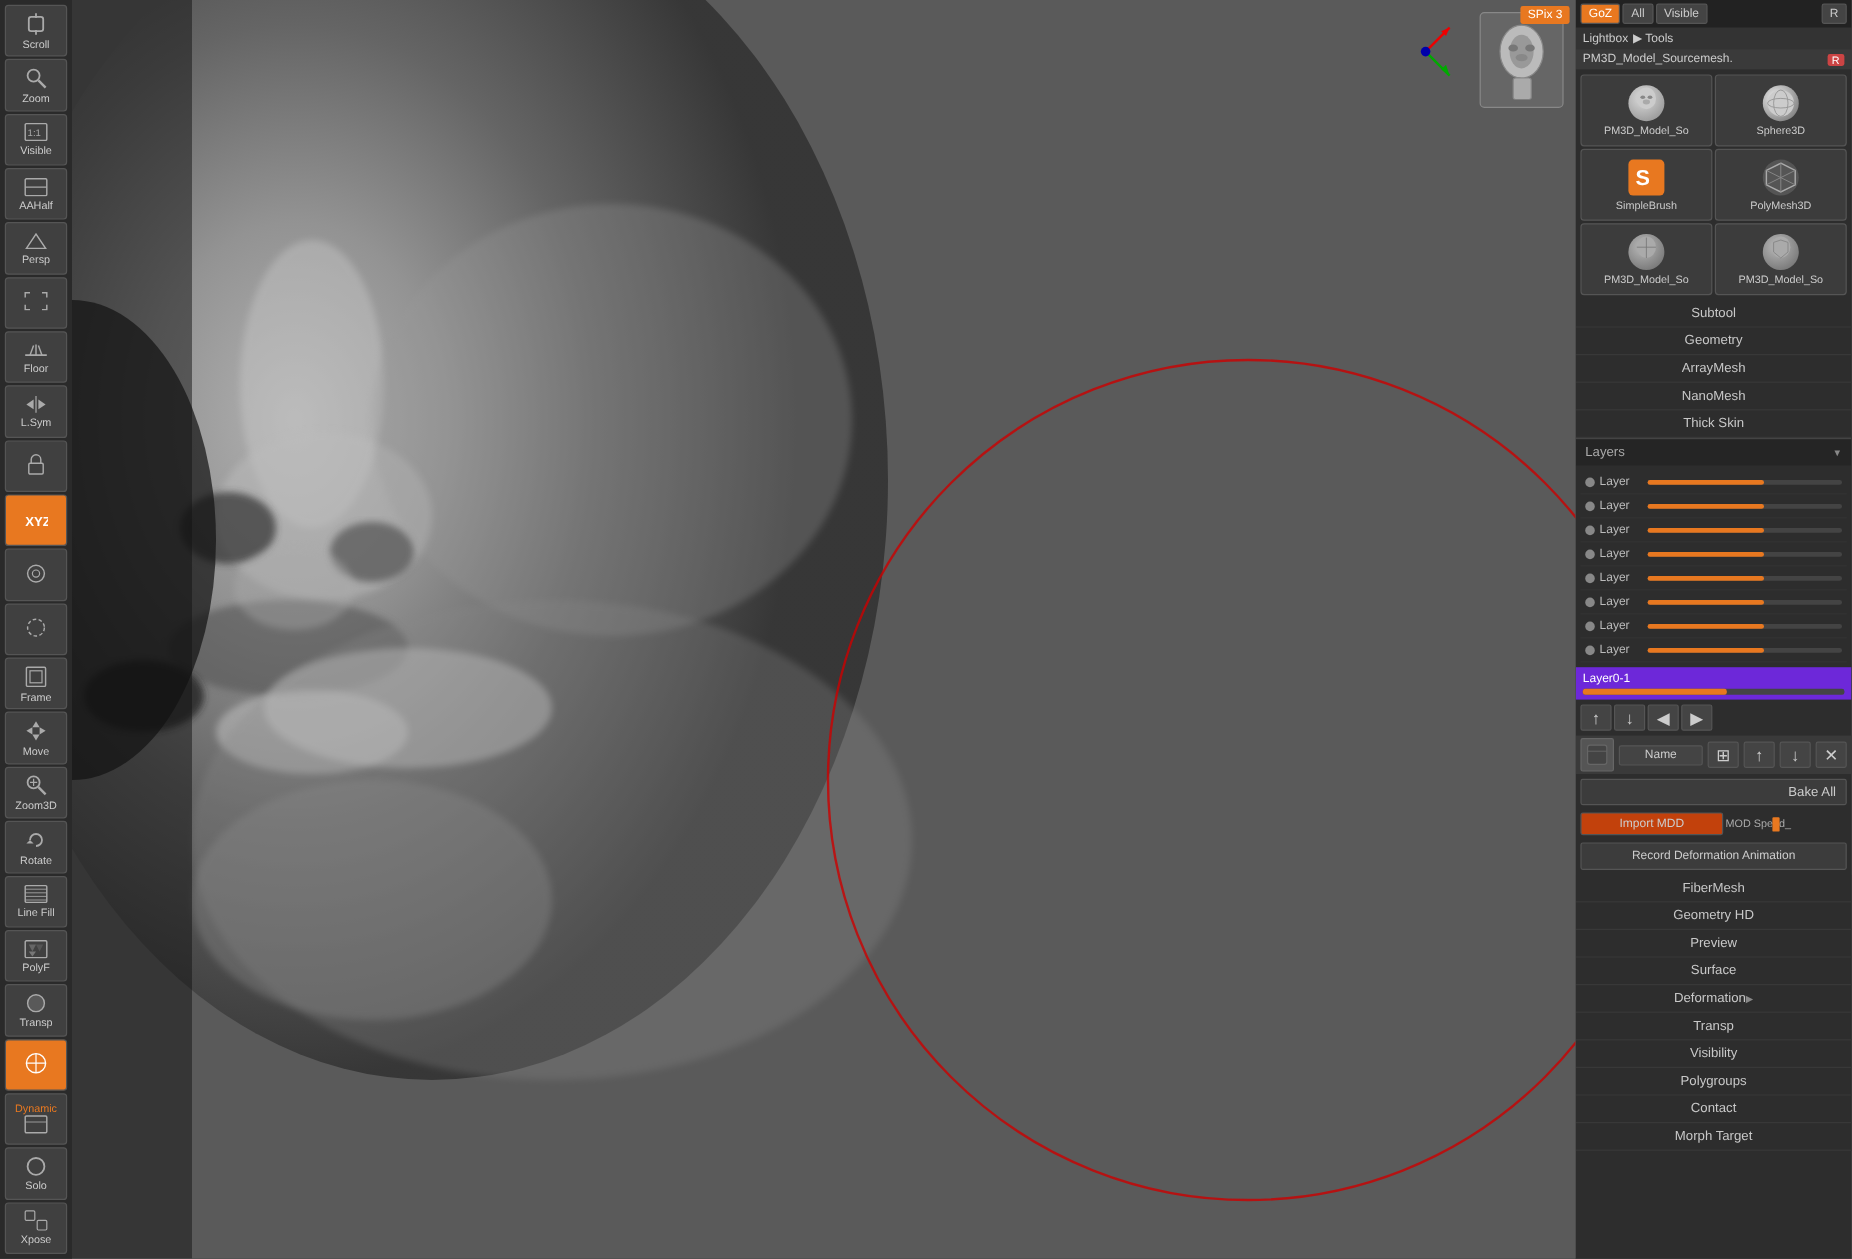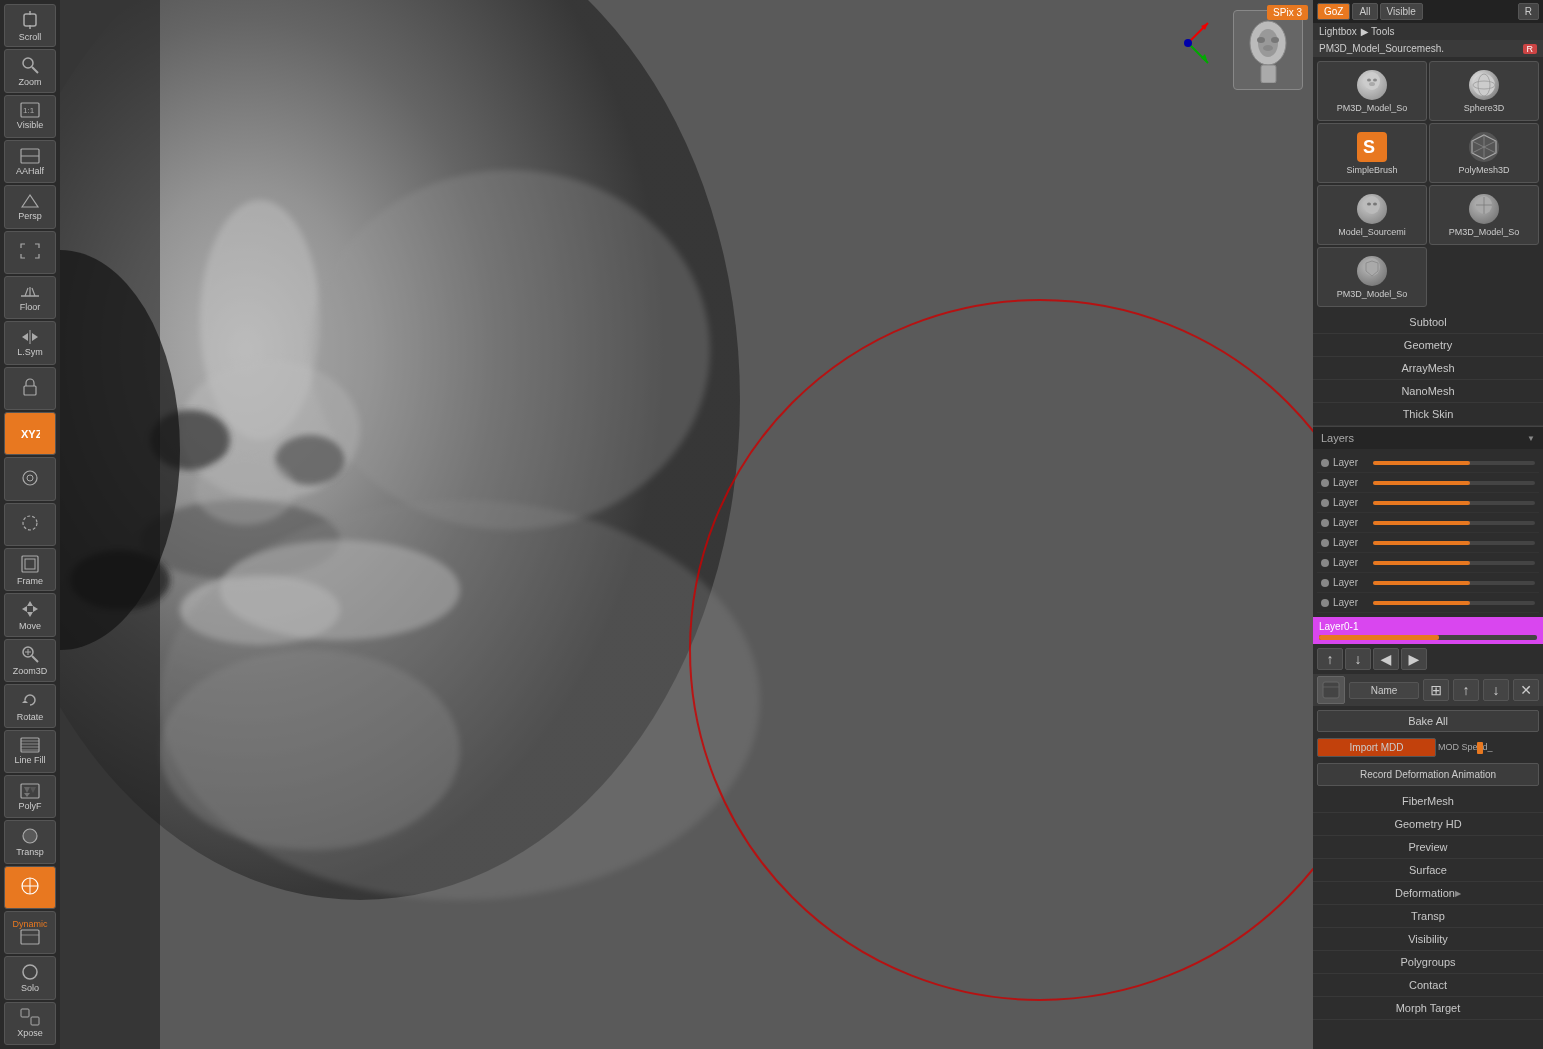--- a/index.html
+++ b/index.html
@@ -228,21 +228,21 @@
       position: relative;
     }
     .layer-slider-fill {
       height: 100%;
       background: #e87820;
       border-radius: 2px;
     }
 
     
     .layer-selected {
-      background: #d946ef;
+      background: #6d28d9;
       padding: 4px 6px;
       font-size: 10px;
       color: #fff;
     }
 
     
     .layer-controls {
       display: flex;
       gap: 2px;
       padding: 4px;
@@ -265,21 +265,21 @@
     
     .bake-btn {
       background: #3c3c3c;
       border: 1px solid #555;
       color: #ccc;
       font-size: 11px;
       padding: 4px 8px;
       margin: 4px;
       cursor: pointer;
       width: calc(100% - 8px);
-      text-align: center;
+      text-align: right;
       border-radius: 2px;
     }
 
     
     .mdd-row {
       display: flex;
       align-items: center;
       gap: 2px;
       padding: 2px 4px;
     }
@@ -686,30 +686,20 @@
         <svg width="28" height="28" viewBox="0 0 28 28">
             <polygon points="14,2 26,8 26,20 14,26 2,20 2,8" fill="none" stroke="#aaa" stroke-width="1.2"></polygon>
             <line x1="14" y1="2" x2="14" y2="26" stroke="#888" stroke-width="0.8"></line>
             <line x1="2" y1="8" x2="26" y2="20" stroke="#888" stroke-width="0.8"></line>
             <line x1="2" y1="20" x2="26" y2="8" stroke="#888" stroke-width="0.8"></line>
           </svg>
       </div>
       <span>PolyMesh3D</span>
     </div>
 
-    <div class="tool-grid-item">
-      <div class="tg-icon" style="background:radial-gradient(circle at 40% 35%, #ccc, #777);">
-        <svg width="24" height="28" viewBox="0 0 24 28">
-            <ellipse cx="12" cy="10" rx="8" ry="9" fill="#bbb"></ellipse>
-            <ellipse cx="9" cy="9" rx="2" ry="1.5" fill="#777"></ellipse>
-            <ellipse cx="15" cy="9" rx="2" ry="1.5" fill="#777"></ellipse>
-          </svg>
-      </div>
-      <span>Model_Sourcemi</span>
-    </div>
 
 
     <div class="tool-grid-item">
       <div class="tg-icon" style="background:radial-gradient(circle at 40% 35%, #bbb, #666);">
         <svg width="24" height="28" viewBox="0 0 24 28">
             <ellipse cx="12" cy="10" rx="8" ry="9" fill="#aaa"></ellipse>
             <line x1="4" y1="10" x2="20" y2="10" stroke="#777" stroke-width="0.7"></line>
             <line x1="12" y1="2" x2="12" y2="19" stroke="#777" stroke-width="0.7"></line>
           </svg>
       </div>

